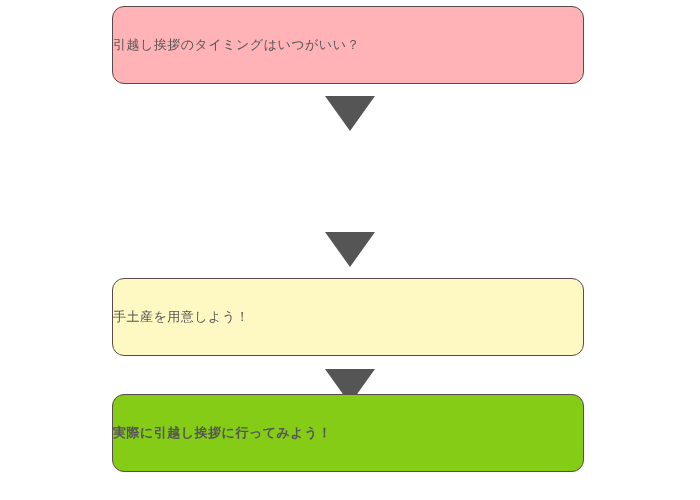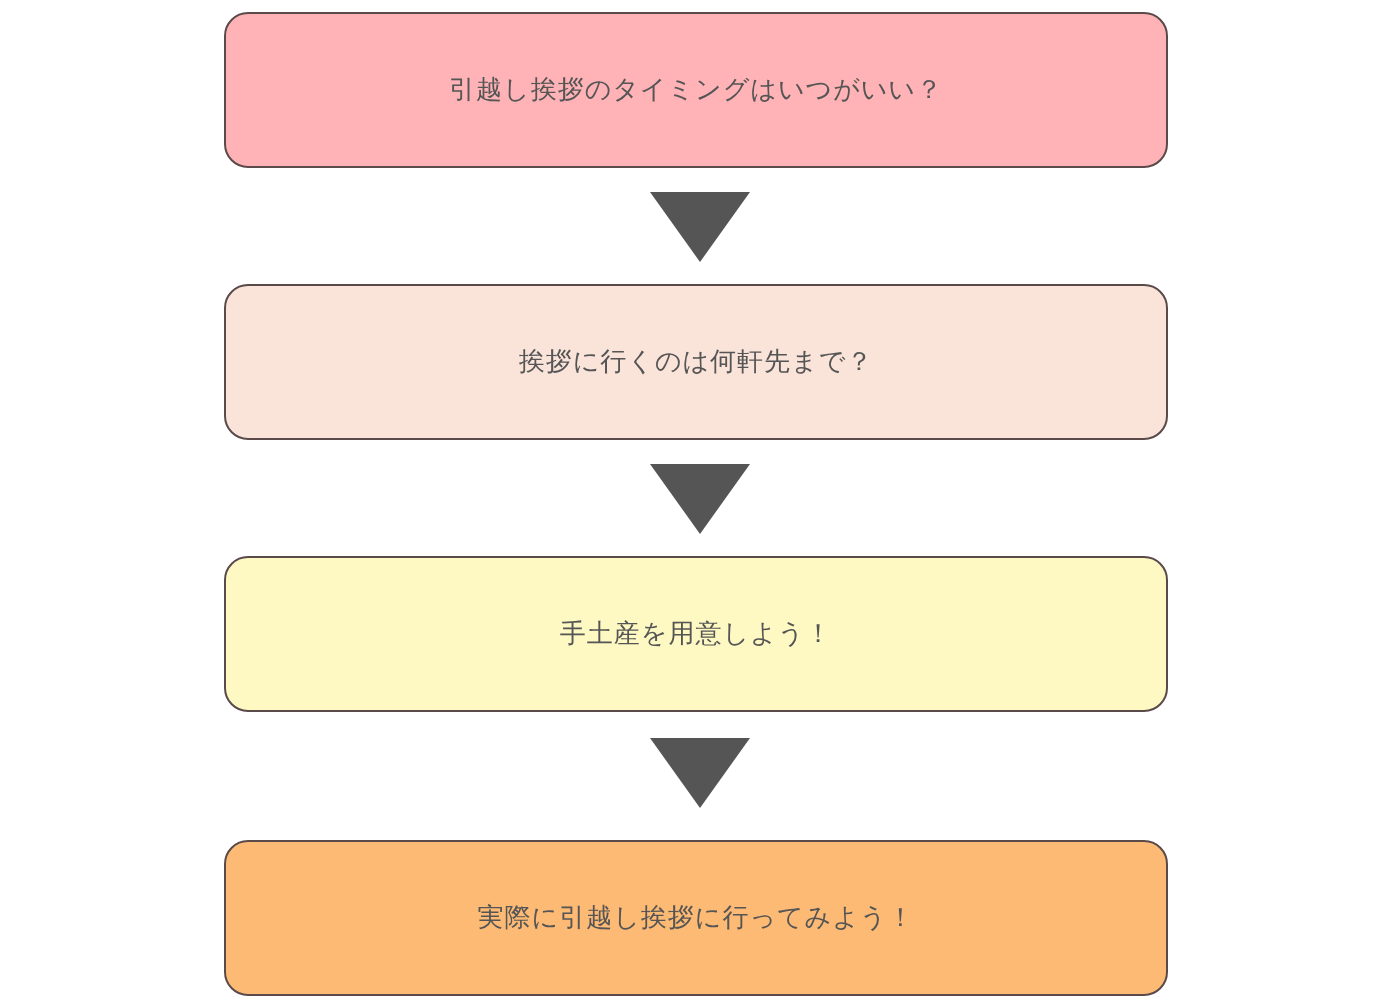--- a/index.html
+++ b/index.html
@@ -24,21 +24,20 @@
     .step {
       position: absolute;
       left: 112px;
       width: 472px;
       height: 78px;
       border: 1.5px solid #5a4a4a;
       border-radius: 12px;
       box-sizing: border-box;
       display: flex;
       align-items: center;
-      justify-content: center;
     }
     .step-label {
       font-size: 13px;
       color: #555555;
       letter-spacing: 0.5px;
     }
     .arrow {
       position: absolute;
       left: 325px;
       width: 0;
@@ -52,29 +51,26 @@
 <body>
 
 <div class="flow">
 
   <div class="step" id="step-0" style="top: 6px; background: rgb(255, 179, 182); border-color: rgb(90, 74, 74);">
     <span class="step-label">引越し挨拶のタイミングはいつがいい？</span>
   </div>
 
   <div class="arrow" style="top: 96px; border-top-color: rgb(85, 85, 85);"></div>
 
-  <div class="step" id="step-1" style="top: 142px; background: rgb(250, 228, 218); border-color: rgb(90, 74, 74);">
-    <span class="step-label">挨拶に行くのは何軒先まで？</span>
-  </div>
 
   <div class="arrow" style="top: 232px; border-top-color: rgb(85, 85, 85);"></div>
 
   <div class="step" id="step-2" style="top: 278px; background: #fef9c3; border-color: rgb(90, 74, 74);">
     <span class="step-label">手土産を用意しよう！</span>
   </div>
 
   <div class="arrow" style="top: 369px; border-top-color: rgb(85, 85, 85);"></div>
 
-  <div class="step" id="step-3" style="top: 420px; background: #fdba74; border-color: rgb(90, 74, 74);">
+  <div class="step" id="step-3" style="top: 394px; background: #84cc16; border-color: rgb(90, 74, 74); font-weight: bold;">
     <span class="step-label">実際に引越し挨拶に行ってみよう！</span>
   </div>
 
 </div>
 
 </body></html>

